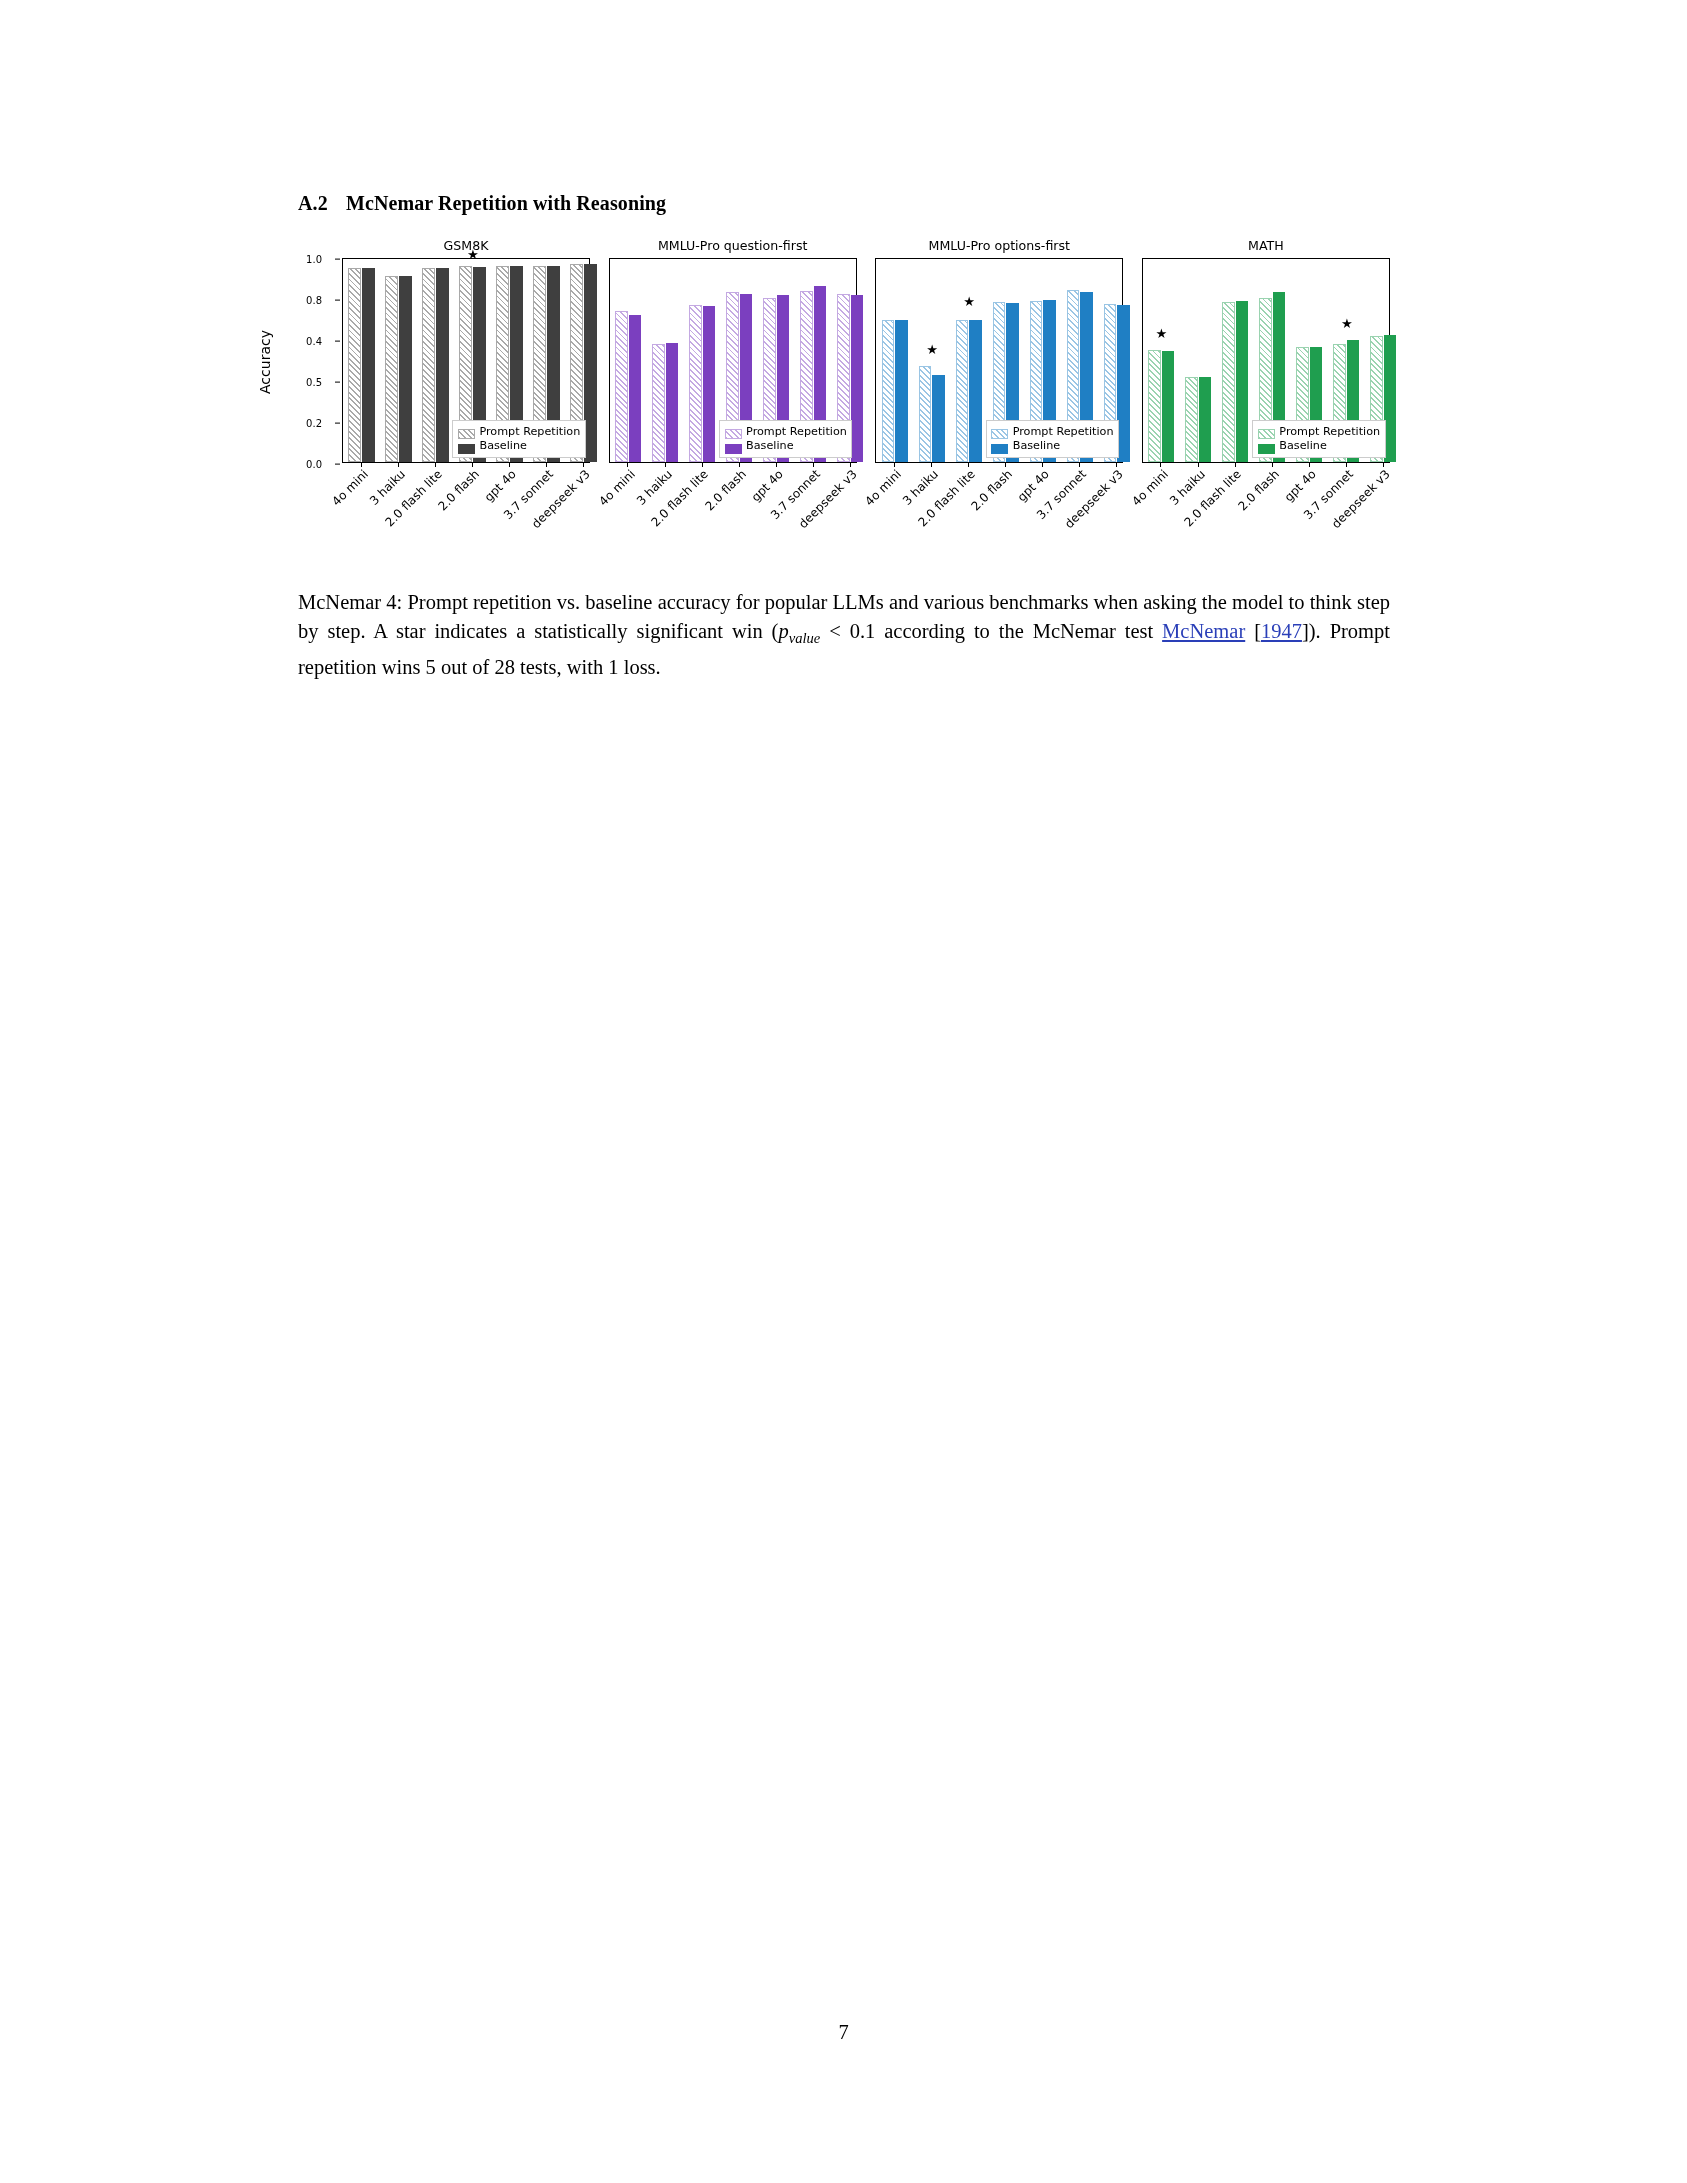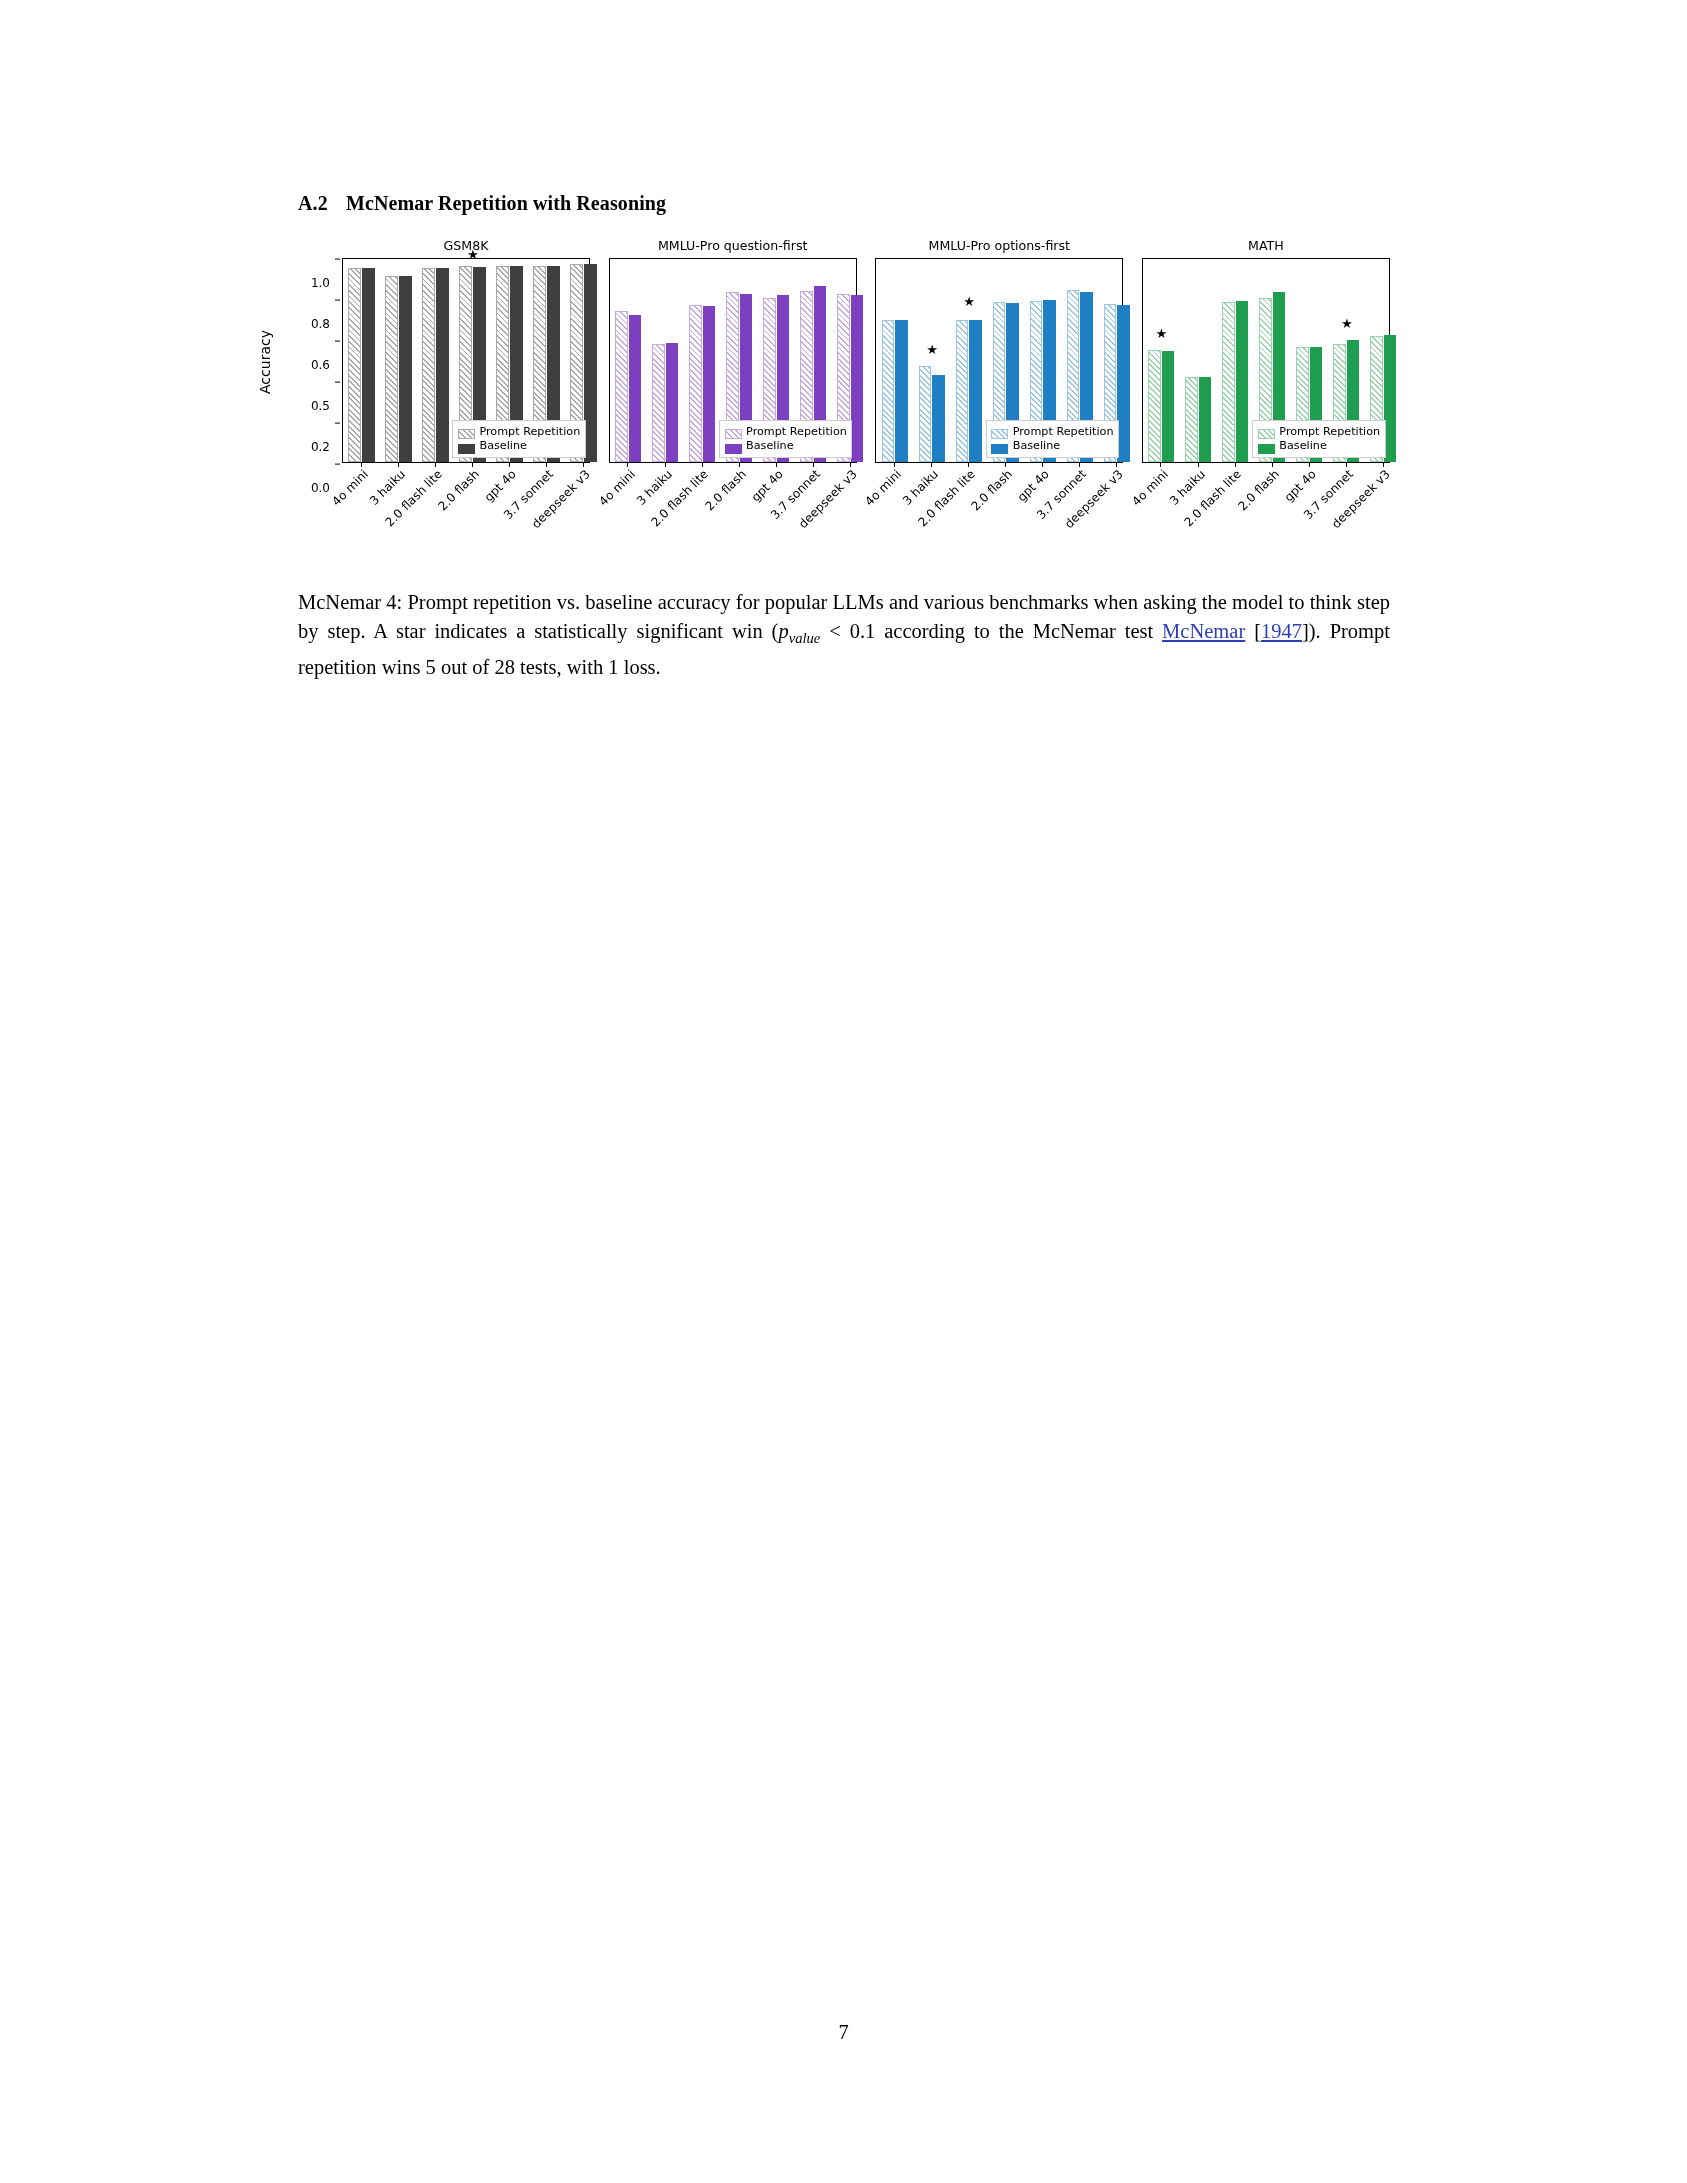--- a/index.html
+++ b/index.html
@@ -82,27 +82,26 @@
 
   .yaxis {
     position: absolute;
     left: -41px;
     top: 0;
     width: 38px;
     height: 205px;
   }
   .ytick {
     position: absolute;
-    right: 10px;
-    font-family: "DejaVu Sans", sans-serif;
-    font-size: 12px;
+    right: 18px;
+    font-family: "DejaVu Sans", sans-serif;
+    font-size: 10px;
     transform: translateY(-50%);
     white-space: nowrap;
     color: #000;
-    margin-top: 24px;
   }
   .ytickmark {
     position: absolute;
     right: 0px;
     width: 4.6px;
     height: 0.8px;
     background: #000;
     transform: translateY(-50%);
   }
   .ylabel {
@@ -217,21 +216,21 @@
           <div class="panel first" style="margin-left: 44px;">
             <div class="panel-title">GSM8K</div>
             <div class="plot-area">
               <div class="yaxis">
                 <div class="ytick" style="top: 205px;">0.0</div>
                 <div class="ytickmark" style="top: 205px;"></div>
                 <div class="ytick" style="top: 164px;">0.2</div>
                 <div class="ytickmark" style="top: 164px;"></div>
                 <div class="ytick" style="top: 123px;">0.5</div>
                 <div class="ytickmark" style="top: 123px;"></div>
-                <div class="ytick" style="top: 82px;">0.6</div>
+                <div class="ytick" style="top: 82px;">0.4</div>
                 <div class="ytickmark" style="top: 82px;"></div>
                 <div class="ytick" style="top: 41px;">0.8</div>
                 <div class="ytickmark" style="top: 41px;"></div>
                 <div class="ytick" style="top: 0px;">1.0</div>
                 <div class="ytickmark" style="top: 0px;"></div>
               </div>
               <div class="ylabel">Accuracy</div>
               <div class="bars">
                 <div class="group" style="left: 0px; width: 37px;">
                   <div class="bar" style="left: 5.3px; width: 12.6px; height: 194px; background: repeating-linear-gradient(45deg, rgb(169, 169, 169) 0px, rgb(169, 169, 169) 1.3px, rgb(255, 255, 255) 1.3px, rgb(255, 255, 255) 4px); border: 0.7px solid rgb(169, 169, 169);"></div>

